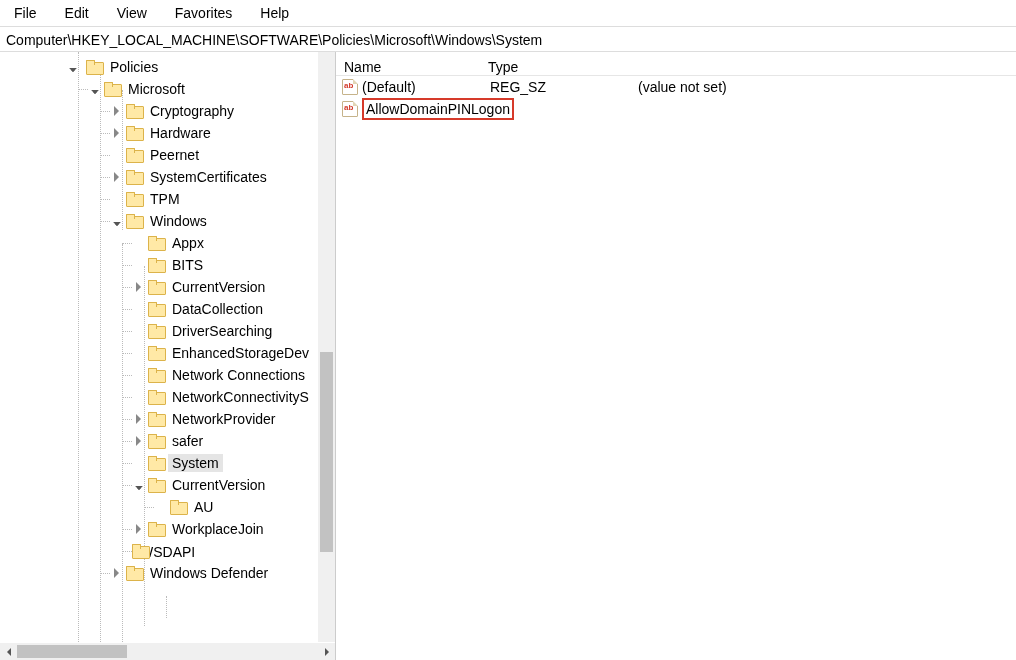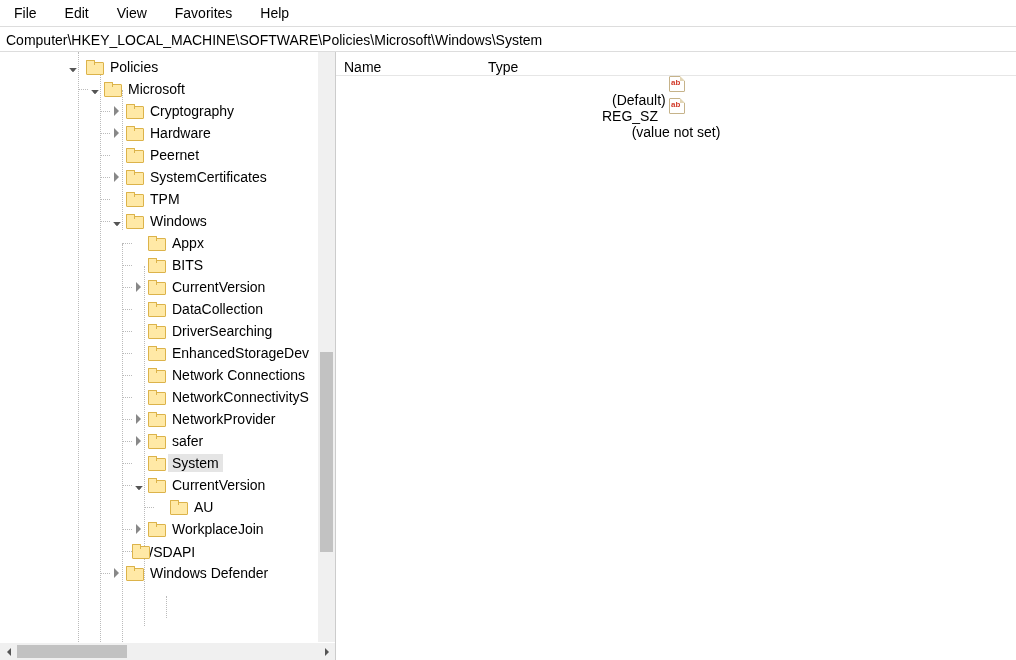--- a/index.html
+++ b/index.html
@@ -174,21 +174,20 @@
     align-items: flex-end;
     font-weight: normal;
   }
   .col-name { width: 152px; padding-left: 8px; }
   .col-type { width: 148px; }
   .col-data { flex: 1; }
   .list-row {
     display: flex;
     align-items: center;
     height: 22px;
-    flex-direction: column;
   }
   .rv-icon {
     width: 16px; height: 16px;
     flex: none;
     margin-left: 6px;
     margin-right: 4px;
     position: relative;
     background: #fff;
     border: 1px solid #c6b38a;
     border-radius: 1px;
@@ -475,17 +474,20 @@
       <span class="name">(Default)</span>
       <span class="type">REG_SZ</span>
       <span class="data">(value not set)</span>
     </div>
 
     <div class="list-row">
       <span class="rv-icon">
         <span class="ab">ab</span>
           <span class="dogear"></span>
       </span>
+      <span class="name">
+        <span class="highlight-box">AllowDomainPINLogon</span>
+      </span>
       <span class="type"></span>
       <span class="data"></span>
     </div>
   </div>
 </div>
 
 </body></html>

